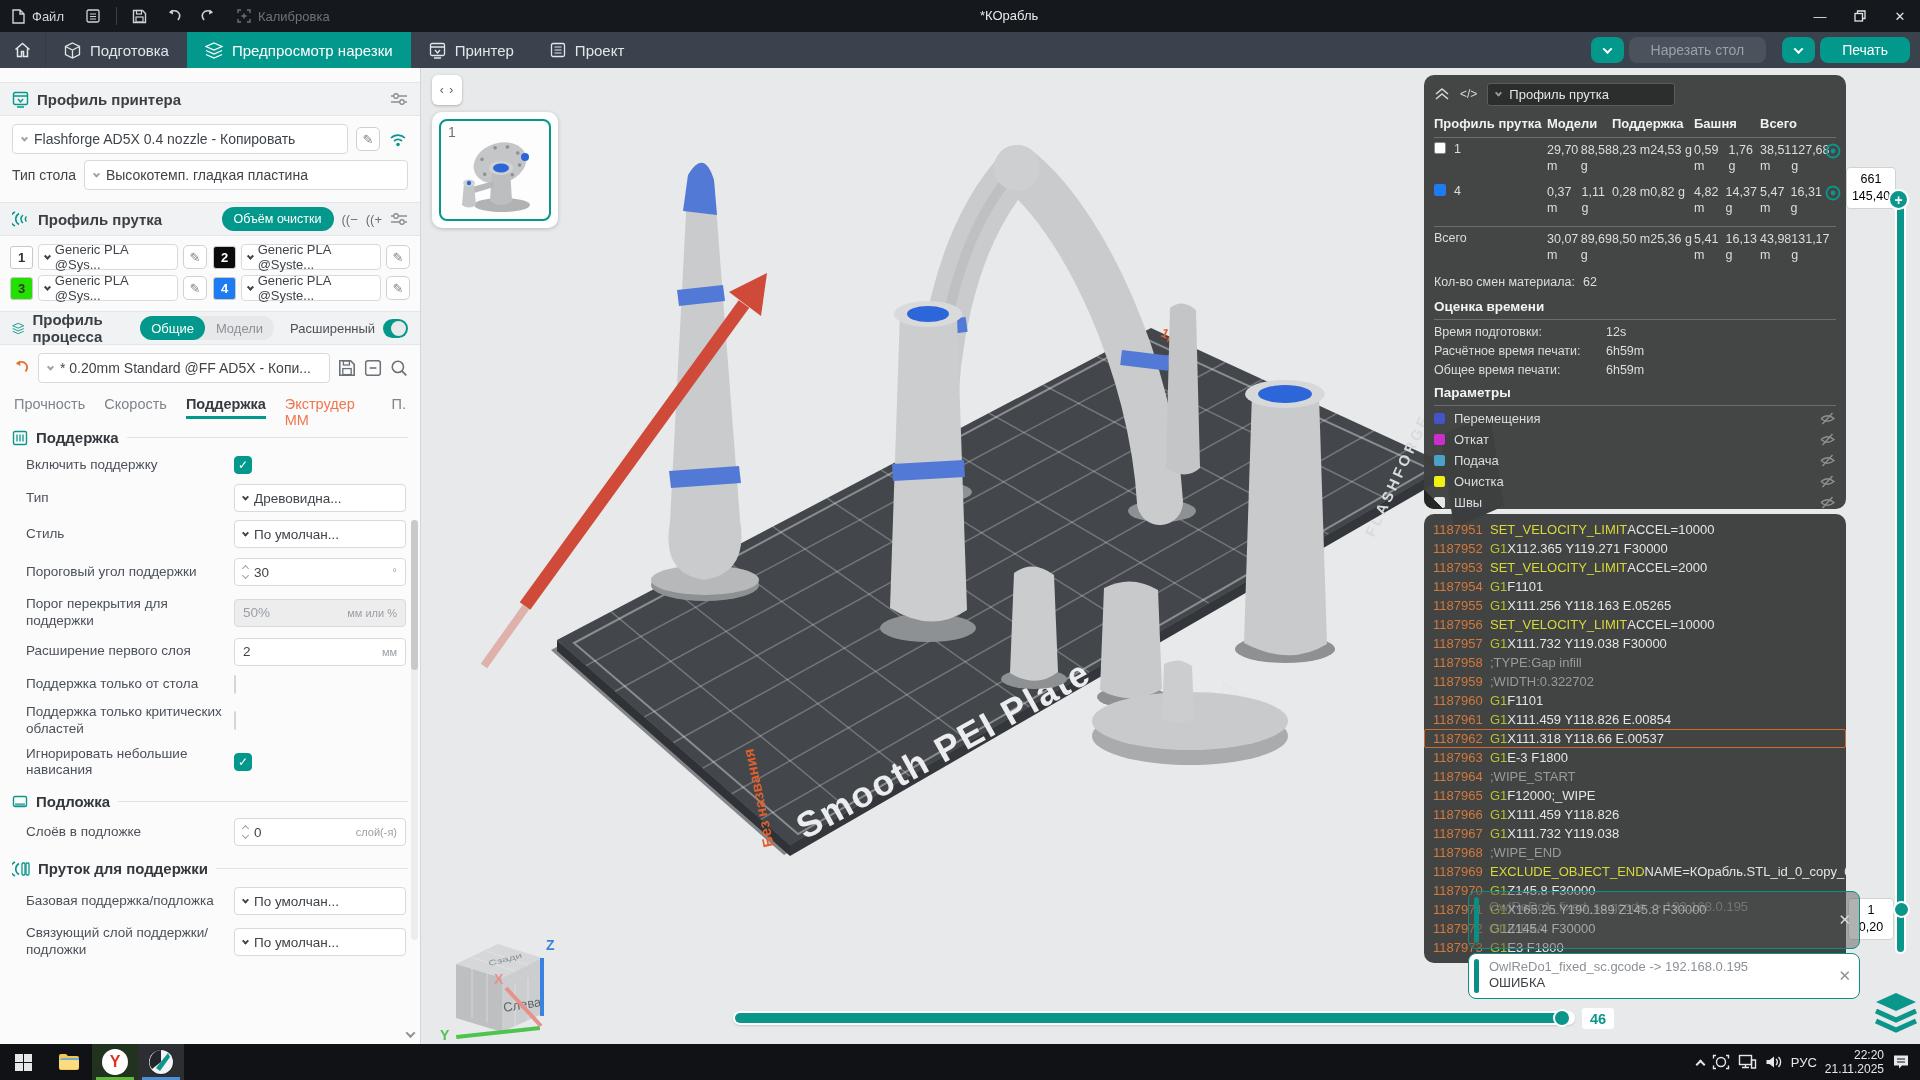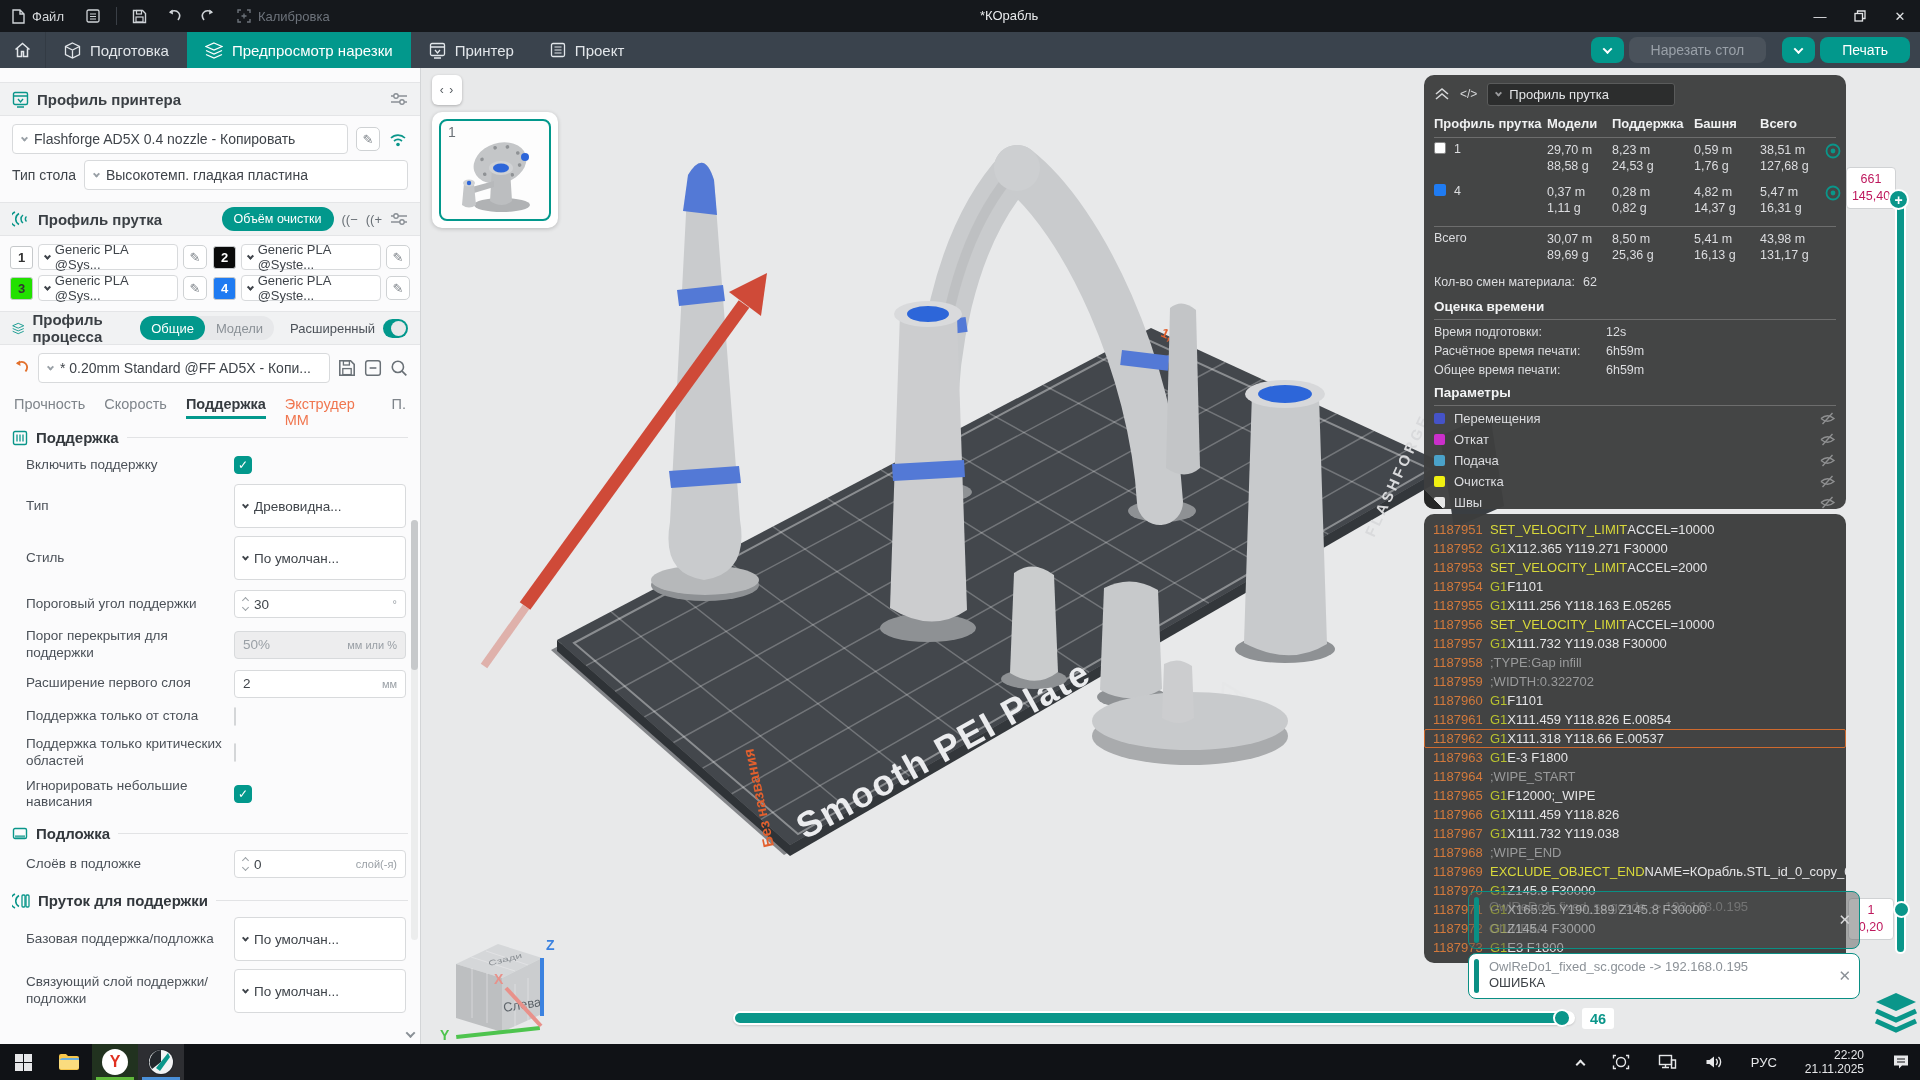--- a/index.html
+++ b/index.html
@@ -76,40 +76,40 @@
   .cb{width:18px;height:18px;border-radius:4px;border:1px solid #d4d6d8;background:#fff}
   .cb.on{background:#02988c;border-color:#02988c;color:#fff;display:grid;place-items:center;font-size:12px}
   .inputbox{height:28px;border:1px solid #d8dadc;border-radius:4px;background:#fff;display:flex;
     align-items:center;padding:0 8px;font-size:13.5px;color:#3f444a;gap:6px}
   .inputbox .unit{margin-left:auto;color:#9aa0a6;font-size:11px;white-space:nowrap}
   .inputbox.dis{background:#ededee;color:#9aa0a6}
   .spin{display:flex;flex-direction:column;gap:2px;color:#9aa0a6}
   .spin i{display:block;width:5px;height:5px;border-right:1.6px solid currentColor;border-bottom:1.6px solid currentColor}
   .spin .up{transform:rotate(-135deg)}
   .spin .dn{transform:rotate(45deg)}
-  .dd-sm{height:44px;border:1px solid #d8dadc;border-radius:4px;background:#fff;display:flex;
+  .dd-sm{height:28px;border:1px solid #d8dadc;border-radius:4px;background:#fff;display:flex;
     align-items:center;gap:6px;padding:0 8px;font-size:13.5px;color:#3f444a}
   .sb-track{position:absolute;right:2px;top:452px;width:7px;height:420px;background:#eceded;border-radius:4px}
   .sb-thumb{position:absolute;right:2px;top:452px;width:7px;height:150px;background:#c7c9cb;border-radius:4px}
   .sb-arrow{position:absolute;right:6px;bottom:6px;color:#8a9096}
 
   
   .viewport{position:absolute;left:422px;top:68px;right:0;bottom:36px;background:#e8e9ea;z-index:1}
   .scene{position:absolute;left:0;top:0;width:1498px;height:976px}
   .collapse-btn{position:absolute;left:10px;top:7px;width:30px;height:30px;background:#fff;border-radius:6px;
     box-shadow:0 1px 3px rgba(0,0,0,.25);display:grid;place-items:center;color:#555b60;font-size:12px;letter-spacing:1px}
   .thumb-card{position:absolute;left:10px;top:44px;width:126px;height:116px;background:#fff;border-radius:10px;
     box-shadow:0 1px 4px rgba(0,0,0,.2);padding:7px}
   .thumb-inner{width:100%;height:100%;border:2px solid #02988c;border-radius:8px;position:relative;background:#fdfdfd}
   .thumb-num{position:absolute;left:7px;top:3px;color:#6a7076;font-size:14px}
 
   
   .vtrack{position:absolute;left:1897px;top:198px;width:7px;height:754px;background:#0a968a;border-radius:4px;
     box-shadow:0 0 0 2px #fff;z-index:30}
-  .vtip{position:absolute;background:#fff;border:1px solid #d0d2d4;border-radius:4px;color:#be185d;
+  .vtip{position:absolute;background:#fff;border:1px solid #d0d2d4;border-radius:4px;color:#000000;
     font-size:12.5px;text-align:center;line-height:1.35;padding:3px 4px;z-index:31}
   .vtip.top{left:1846px;top:167px;width:50px}
   .vtip.bot{left:1848px;top:898px;width:46px}
   .vhandle{position:absolute;border-radius:50%;background:#0a968a;border:2px solid #fff;z-index:32}
   .vhandle.plus{left:1888px;top:189px;width:21px;height:21px;color:#fff;display:grid;place-items:center;
     font-size:14px;font-weight:bold;line-height:0}
   .vhandle.small{left:1893px;top:901px;width:17px;height:17px}
 
   
   .hslider{position:absolute;left:733px;top:1008px;width:880px;height:22px;z-index:30}
@@ -123,21 +123,21 @@
   .layers-fab{position:absolute;left:1874px;top:991px;z-index:30}
 
   
   .stats-panel{position:absolute;left:1424px;top:75px;width:422px;height:434px;background:rgba(62,63,63,.97);
     border-radius:10px;color:#dcdde0;z-index:20;font-size:12.5px}
   .sp-toolbar{display:flex;align-items:center;gap:10px;padding:8px 10px 6px;height:36px}
   .sp-dd{height:23px;background:#2c2d2d;border:1px solid #5a5b5b;border-radius:3px;display:flex;align-items:center;
     gap:8px;padding:0 8px;font-size:13px;color:#e4e5e7;width:188px}
   .ftable-row{display:grid;grid-template-columns:113px 65px 82px 66px 64px 22px;padding:0 10px;align-items:start}
   .fhead{font-weight:bold;font-size:13px;color:#f0f1f2;height:24px;align-items:center}
-  .cell2{display:flex;flex-direction:column;line-height:16px;font-size:12.5px}
+  .cell2{display:flex;flex-direction:row;line-height:16px;font-size:12.5px}
   .frow{height:42px;padding-top:2px}
   .swatch{display:inline-block;width:12px;height:12px;border-radius:2px;margin-right:8px;vertical-align:-1px}
   .hr{border-top:1px solid rgba(255,255,255,.22);margin:2px 10px}
   .inline-stat{padding:3px 10px;height:22px;display:flex;gap:8px;align-items:center}
   .sp-sec{font-weight:bold;font-size:13.5px;color:#f2f3f4;padding:6px 10px 3px}
   .time-row{display:flex;padding:1px 10px;height:19px;align-items:center}
   .time-row .tl{width:172px}
   .param-row{display:flex;align-items:center;padding:0 10px;height:21px;gap:9px}
   .param-row .pswatch{width:11px;height:11px;border-radius:2px}
   .param-row .plabel{flex:1;font-size:13px}
@@ -166,21 +166,21 @@
   .toast2 .tline2{margin:1px 30px 0 20px;color:#3c4146;font-size:13px}
   .toast2 .x{color:#8b9197}
 
   
   .taskbar{position:absolute;left:0;right:0;bottom:0;height:36px;background:#101216;display:flex;
     align-items:center;color:#e6e7e9;z-index:60}
   .tb-app{width:46px;height:36px;display:grid;place-items:center;position:relative}
   .tb-app .ul{position:absolute;left:4px;right:4px;bottom:0;height:3px}
   .tb-app.hl1{background:rgba(110,200,70,.18)}
   .tb-app.hl2{background:rgba(255,255,255,.12)}
-  .tray{margin-left:auto;display:flex;align-items:center;gap:28px;padding-right:10px}
+  .tray{margin-left:auto;display:flex;align-items:center;gap:8px;padding-right:10px}
   .clock{text-align:right;font-size:12px;line-height:14px}
   .ybadge{width:26px;height:26px;border-radius:50%;background:#fff;display:grid;place-items:center;
     color:#e03020;font-weight:bold;font-size:16px}
   .obadge{width:26px;height:26px;border-radius:50%;background:#22262b;display:grid;place-items:center;overflow:hidden}
 
   svg{display:block}
   text{font-family:"Liberation Sans",sans-serif}
 </style>
 </head>
 <body>

